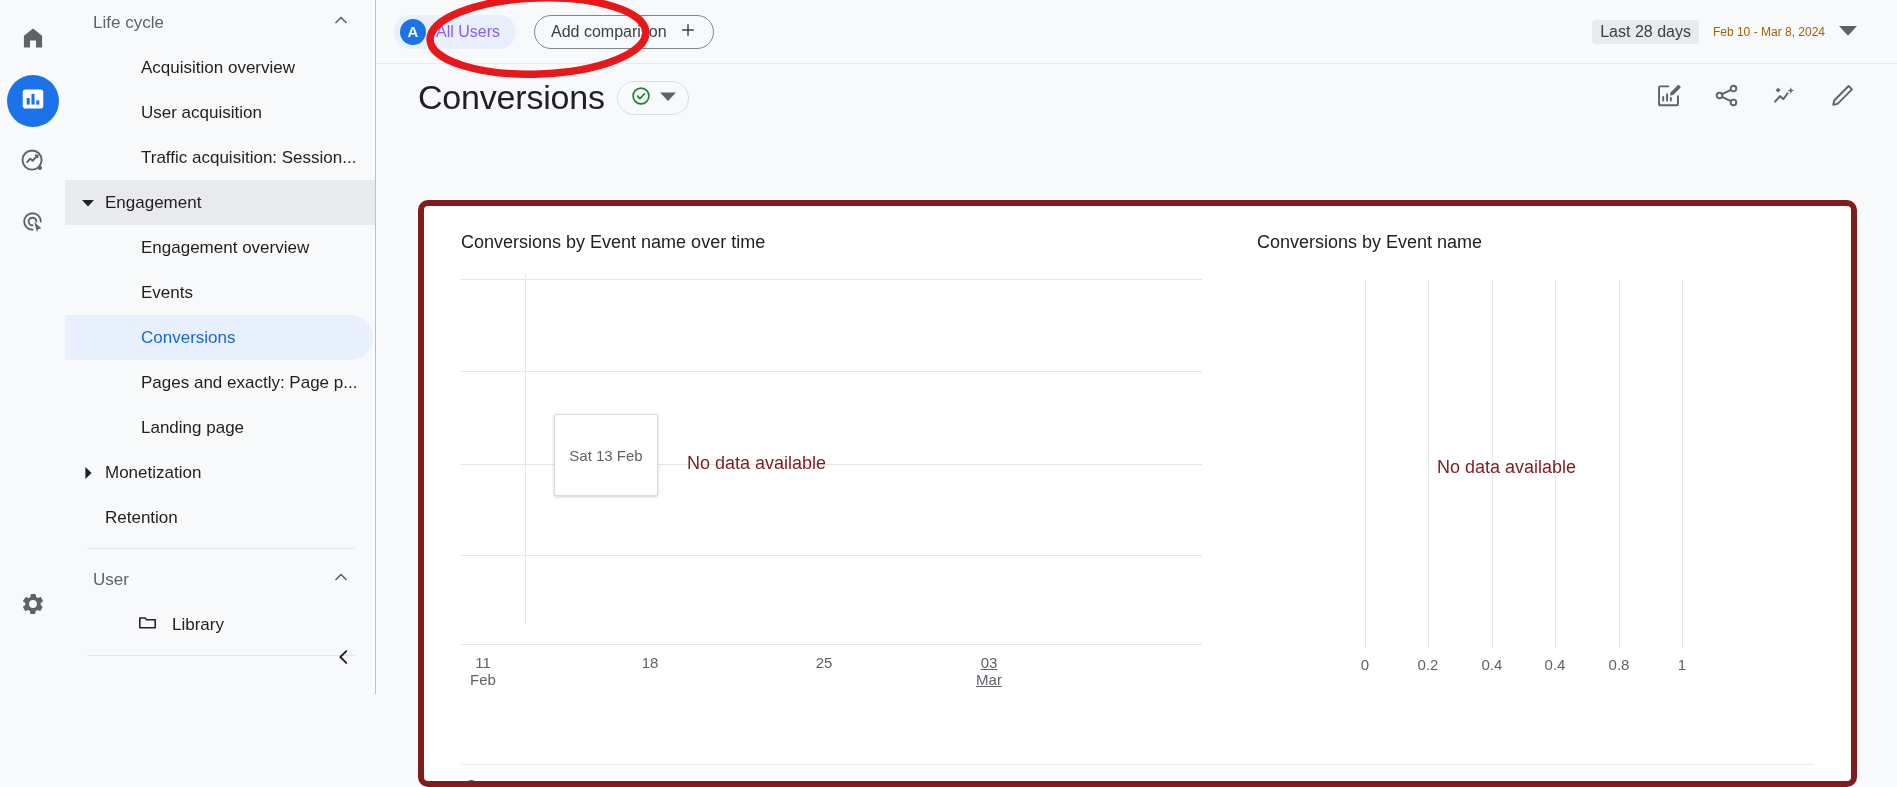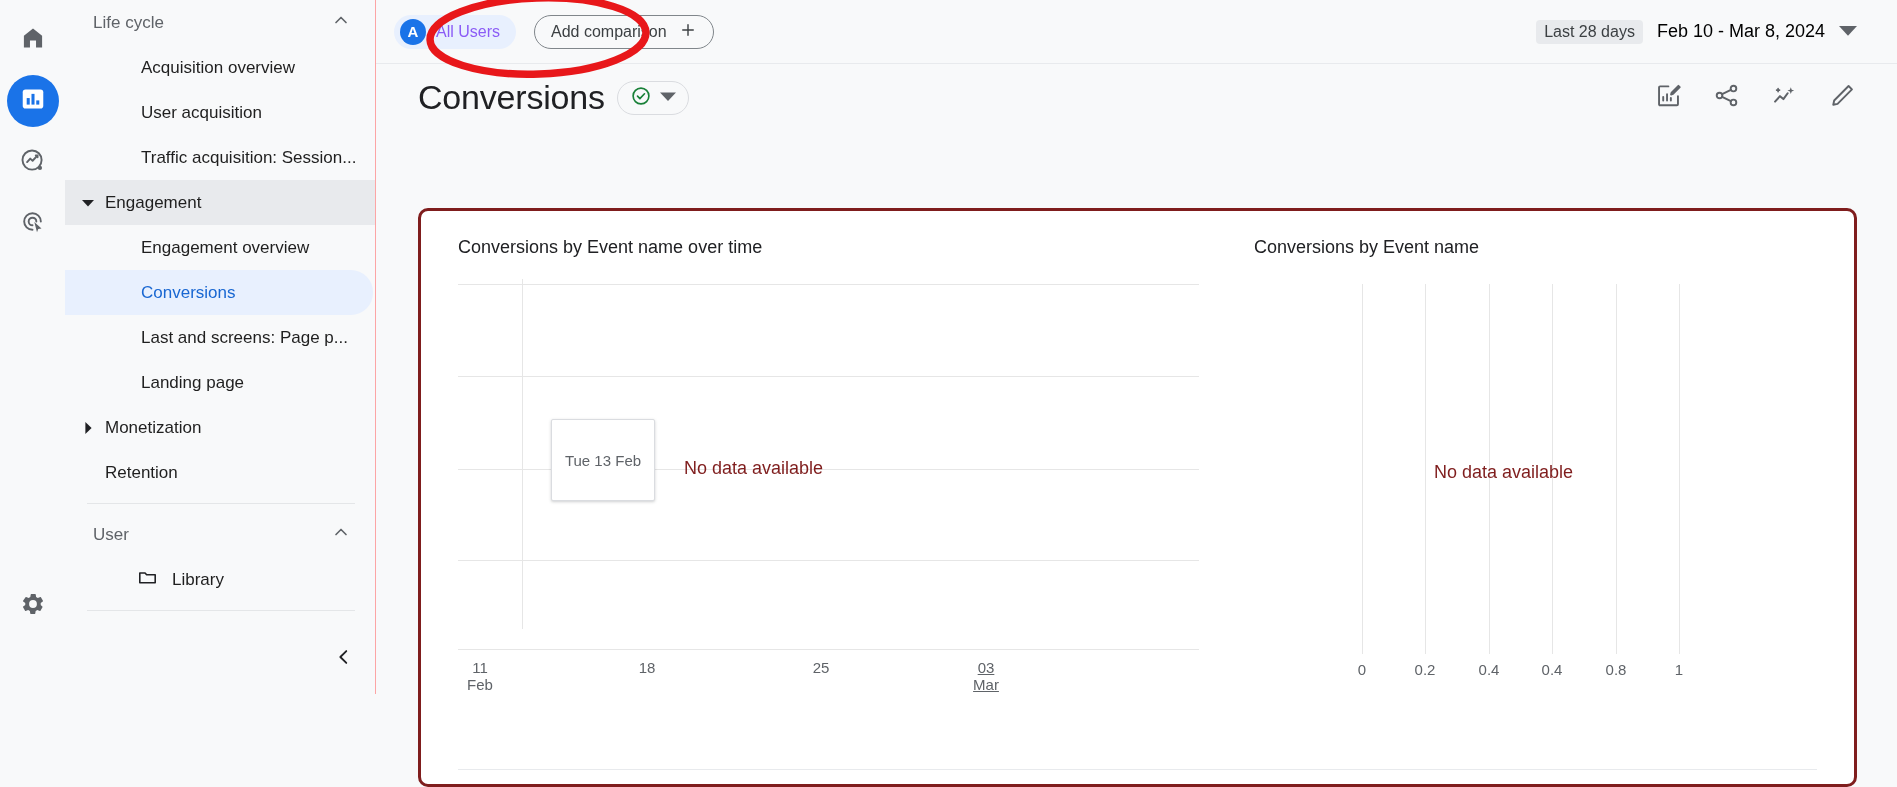--- a/index.html
+++ b/index.html
@@ -99,21 +99,21 @@
   .add-comp {
     margin-left: 18px;
     display: flex; align-items: center; gap: 12px;
     border: 1px solid #80868b; border-radius: 20px;
     height: 34px; padding: 0 16px;
     font-size: 16px; color: #3c4043;
     background: #f8f9fa; cursor: pointer;
   }
   .topbar-right { margin-left: auto; display: flex; align-items: center; gap: 14px; cursor: pointer; }
   .range-pill { background: #e8eaed; border-radius: 4px; padding: 3px 8px; font-size: 16px; color: #3c4043; }
-  .range-text { font-size: 18px; color: #000000; }
+  .range-text { font-size: 12px; color: #a16207; }
 
   .titlebar { padding: 14px 40px 0 42px; position: relative; }
   .title-row { display: flex; align-items: center; }
   .page-title { font-size: 34px; color: #202124; font-weight: normal; letter-spacing: -0.2px; }
   .title-badge {
     margin-left: 12px; display: flex; align-items: center; gap: 8px;
     border: 1px solid #dadce0; border-radius: 18px; height: 34px; padding: 0 12px;
     background: #f8f9fa; cursor: pointer;
   }
   .title-actions { margin-left: auto; display: flex; align-items: center; gap: 28px; }
@@ -124,24 +124,23 @@
     display: flex; align-items: center; gap: 14px;
     border: 1px solid #dadce0; border-radius: 18px;
     height: 32px; padding: 0 12px 0 16px;
     font-size: 15.5px; color: #3c4043; background: #fff;
     cursor: pointer;
   }
 
   .card {
     position: absolute; left: 42px; right: 40px; top: 200px; bottom: 0;
     background: #fff;
-    border: 3px solid #7f1d1d;
+    border: 6px solid #7f1d1d;
     border-radius: 10px;
     overflow: hidden;
-    margin-top: 8px;
   }
   .charts { display: flex; height: 545px; }
   .chart-pane { position: relative; }
   .chart-left { width: 800px; flex: 0 0 800px; }
   .chart-right { flex: 1; border-left: 0; }
   .chart-title { font-size: 18px; color: #202124; padding: 26px 0 0 37px; }
 
   .plot { position: absolute; }
   .hline { position: absolute; height: 1px; background: #e6e6e6; left: 0; right: 0; }
   .vline { position: absolute; width: 1px; background: #e6e6e6; top: 0; bottom: 0; }
@@ -260,27 +259,30 @@
             <path d="M0 2.5h10L5 8z" fill="#202124"></path>
           </svg>
       </span>
       <span class="lbl">Engagement</span>
     </div>
 
     <div class="nav-row child">
       <span class="lbl">Engagement overview</span>
     </div>
 
+    <div class="nav-row child">
+      <span class="lbl">Events</span>
+    </div>
 
     <div class="nav-row child selected">
       <span class="lbl">Conversions</span>
     </div>
 
     <div class="nav-row child">
-      <span class="lbl">Last and screens: Page p...</span>
+      <span class="lbl">Pages and exactly: Page p...</span>
     </div>
 
     <div class="nav-row child">
       <span class="lbl">Landing page</span>
     </div>
 
     <div class="nav-row group">
       <span class="caret">
         <svg width="12" height="12" viewBox="0 0 10 10">
             <path d="M2.8 0v10l5.2-5z" fill="#202124"></path>
@@ -424,21 +426,21 @@
           <div class="plot" style="left:37px; right:22px; top:73px; height:330px;">
             <div class="hline" style="top:0;"></div>
             <div class="hline" style="top:92px;"></div>
             <div class="hline" style="top:185px;"></div>
             <div class="hline" style="top:276px;"></div>
             <div class="vline" style="left:64px; top:-5px; height:350px;"></div>
 
             <div class="nodata" style="left:226px; top:174px;">No data available</div>
 
             <div class="tooltip" style="left:93px; top:135px;">
-              <span>Tue 13 Feb</span>
+              <span>Sat 13 Feb</span>
             </div>
           </div>
 
           <div class="hline" style="position:absolute; left:37px; right:22px; top:438px;"></div>
 
           <div class="xlab" style="left:36px; top:448px; width:46px;">
             <span>11</span>
             <span class="sub">Feb</span>
           </div>
           <div class="xlab" style="left:203px; top:448px; width:46px;">

